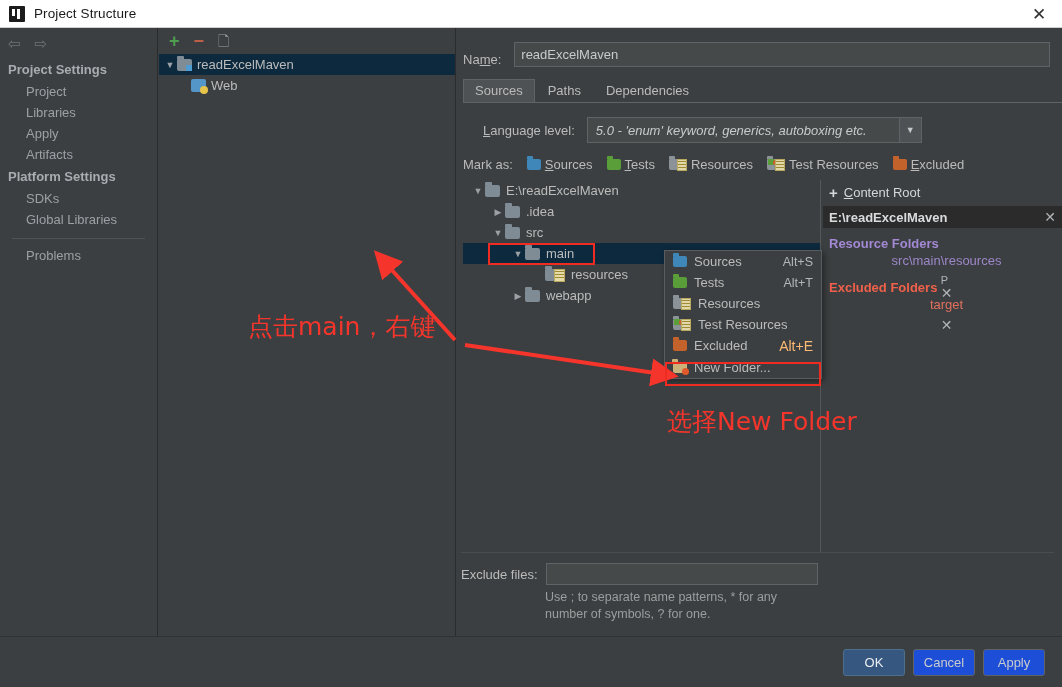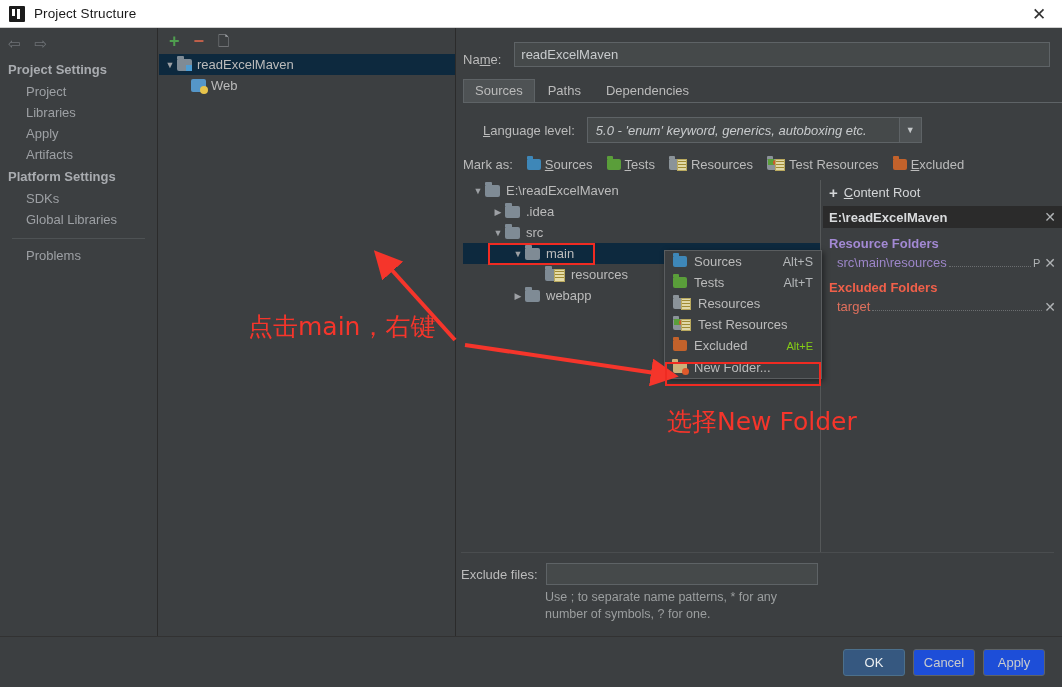--- a/index.html
+++ b/index.html
@@ -251,21 +251,21 @@
     background:#2b2b2b; height:22px; display:flex; align-items:center;
     justify-content: space-between; padding: 0 6px 0 6px;
     font-size:13px; font-weight:bold; color:#d9dbdd;
   }
   .x-btn { color:#b0b3b5; font-size:14px; cursor:pointer; line-height:1; }
   .grp-title { font-size:13px; font-weight:bold; padding:8px 0 2px 6px; }
   .grp-title.res { color:#a389d4; }
   .grp-title.exc { color:#f1604a; }
   .grp-row {
     display:flex; align-items:center; padding-left: 14px; padding-right: 6px;
-    height: 19px; font-size:13px;
+    height: 19px; font-size:13px;flex-direction:column;
   }
   .grp-row .path { white-space: nowrap; }
   .grp-row .path.res { color:#9d86c9; }
   .grp-row .path.exc { color:#e0705d; }
   .dots {
     flex:1; height:1px; margin: 0 2px 0 2px;
     border-bottom: 1px dotted #6b6e70; align-self: flex-end; margin-bottom: 5px;
   }
   .p-icon { color:#b0b3b5; font-size:11px; margin-right: 4px; }
 
@@ -512,21 +512,21 @@
     <div style="display:flex;align-items:center;height:21px;padding-left:8px;">
       <span class="mini-folder mf-testres mf-lines">
         <span class="dot"></span>
           <span class="dot2"></span>
       </span>
       <span style="margin-left:11px;font-size:13px;">Test Resources</span>
     </div>
     <div style="display:flex;align-items:center;height:21px;padding-left:8px;">
       <span class="mini-folder mf-orange"></span>
       <span style="margin-left:7px;font-size:13px;">Excluded</span>
-      <span style="margin-left:auto;margin-right:8px;font-size:11px;color:#84cc16;">Alt+E</span>
+      <span style="margin-left:auto;margin-right:8px;font-size:14px;color:#fdba74;">Alt+E</span>
     </div>
     <div style="display:flex;align-items:center;height:22px;padding-left:8px;">
       <span class="mini-folder" style="background:#cbb27a;">
         <span style="position:absolute;left:-1px;top:-3px;width:6px;height:3px;background:#cbb27a;border-radius:1px 1px 0 0;"></span>
         <span style="position:absolute;right:-2px;bottom:-2px;width:7px;height:7px;background:#e05a2b;border-radius:50%;"></span>
       </span>
       <span style="margin-left:7px;font-size:13px;">New Folder...</span>
     </div>
   </div>
 

